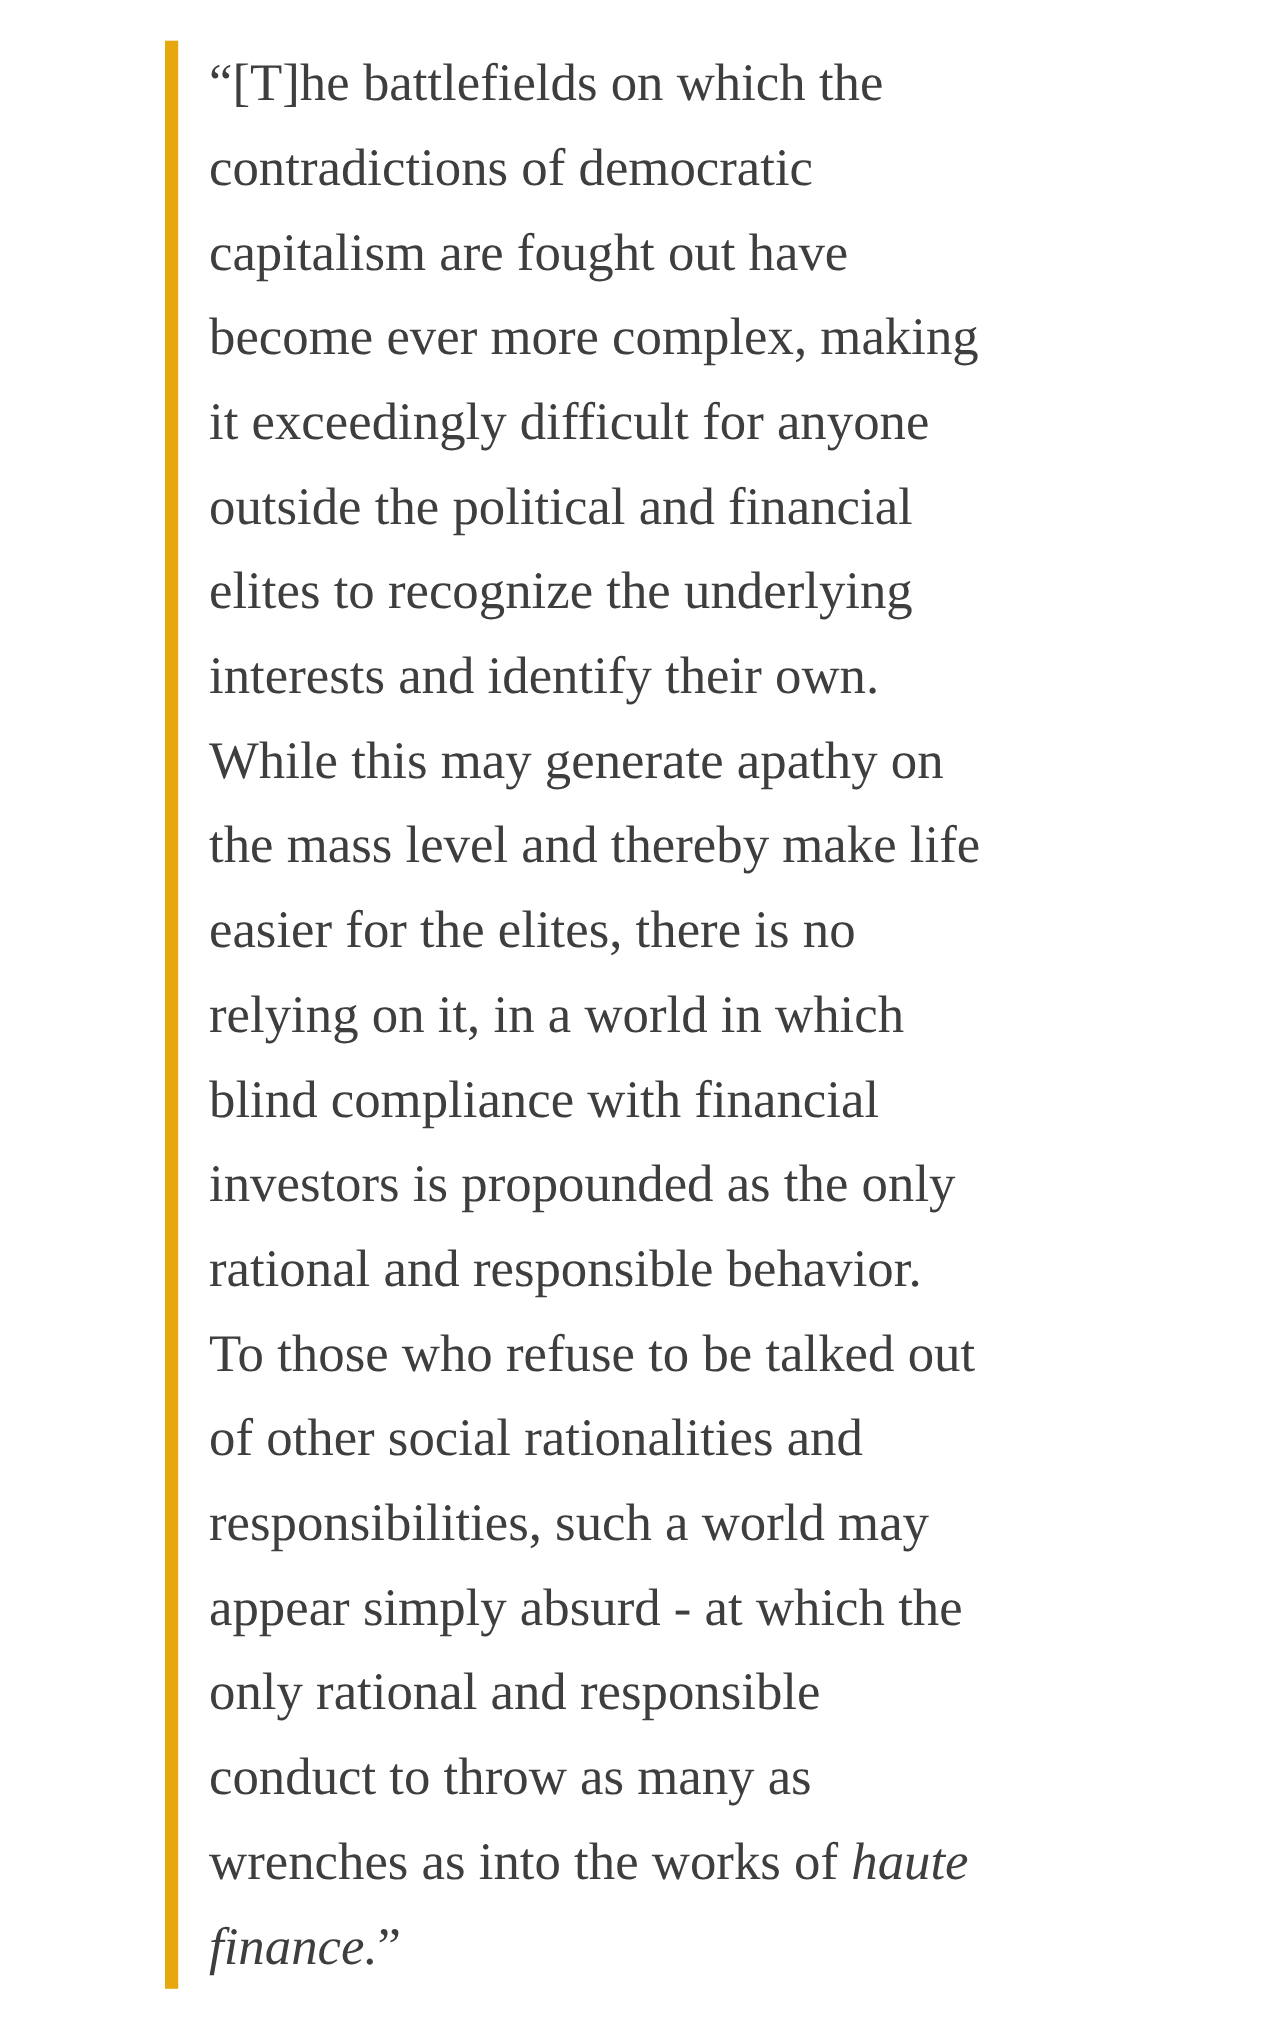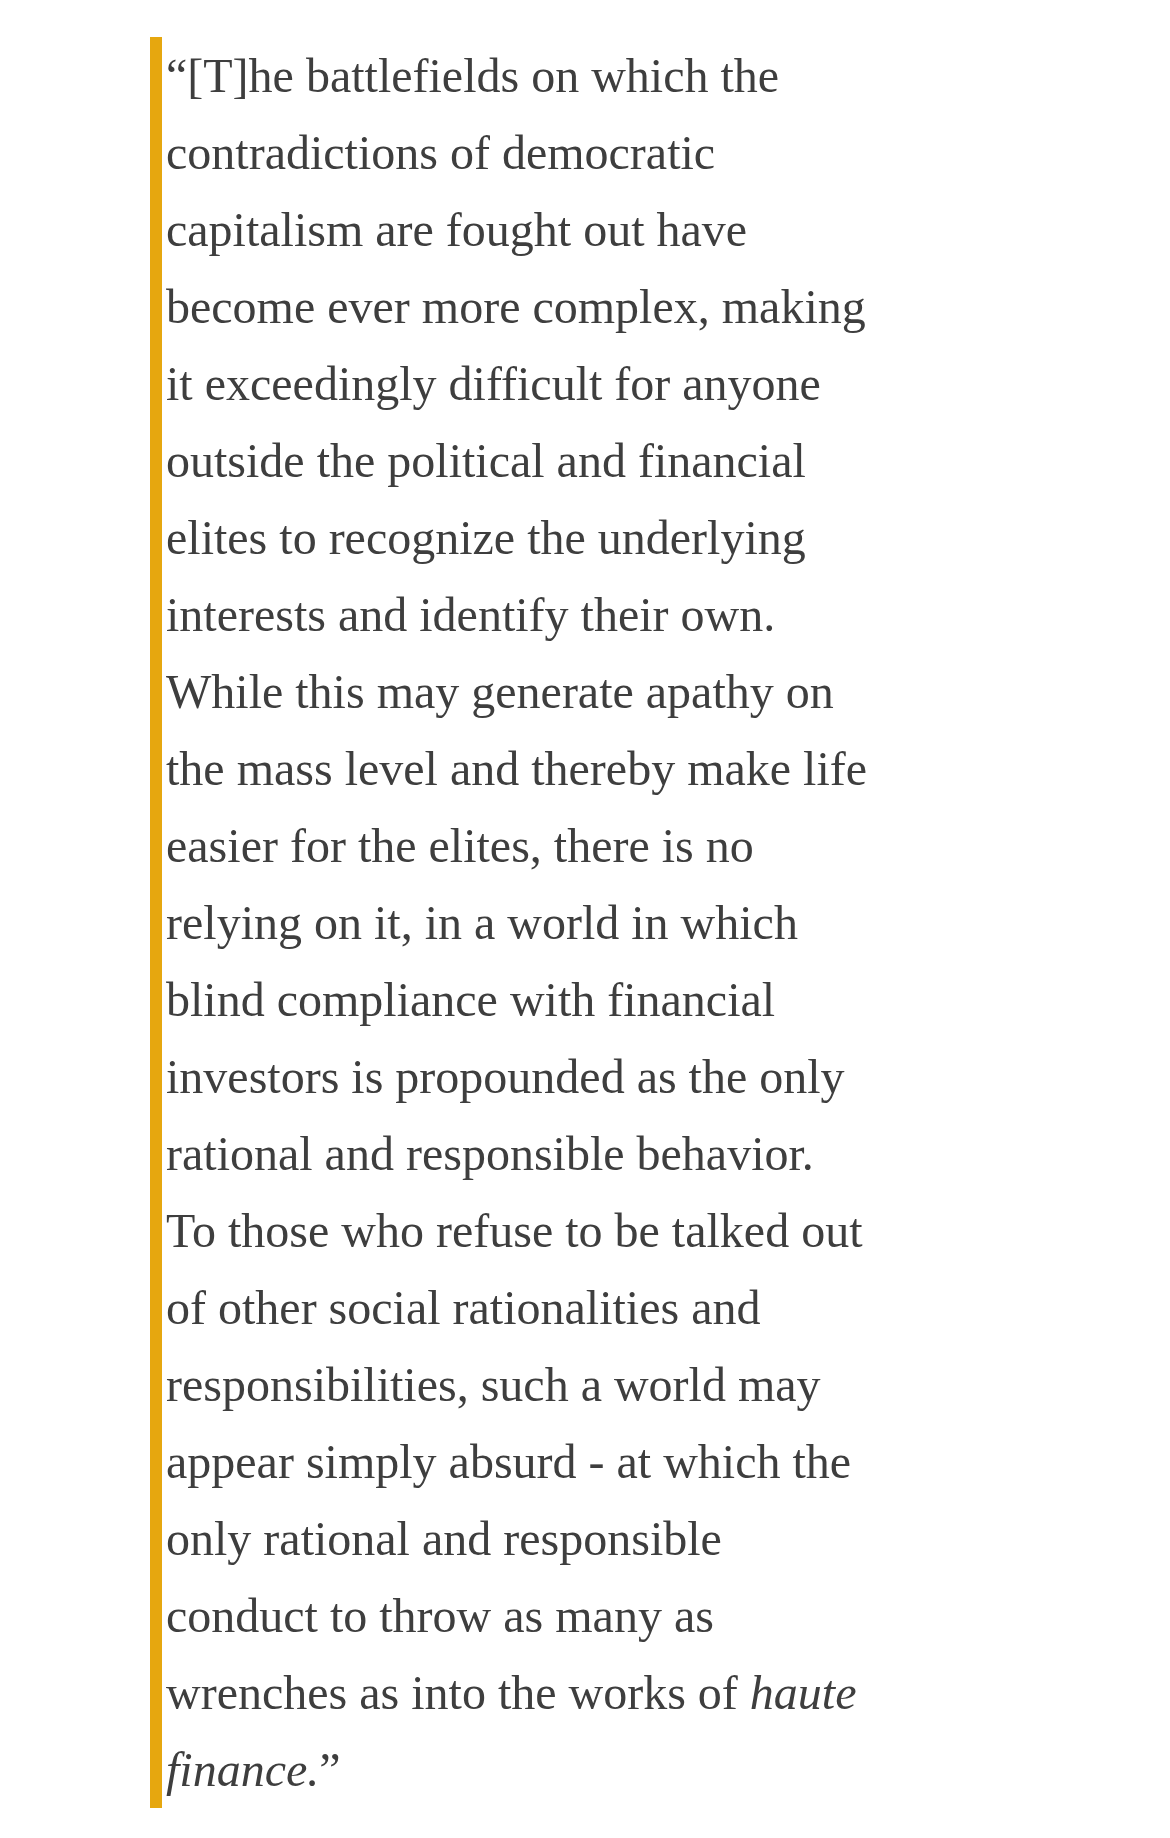--- a/index.html
+++ b/index.html
@@ -14,21 +14,21 @@
     overflow: hidden;
     font-family: "Liberation Serif", serif;
   }
 
   .pullquote {
     margin: 37px 70px 0 150px;
   }
 
   .pullquote blockquote {
     border-left: 12px solid var(--accent-color, #E6A70F);
-    padding-left: 4px;
+    padding-left: 28px;
   }
 
   .quote-text {
     white-space: pre-line;
     font-size: 48px;
     line-height: 77px;
     font-weight: 400;
     color: var(--quote-text-color, #3E3E3E);
     letter-spacing: 0;
   }

